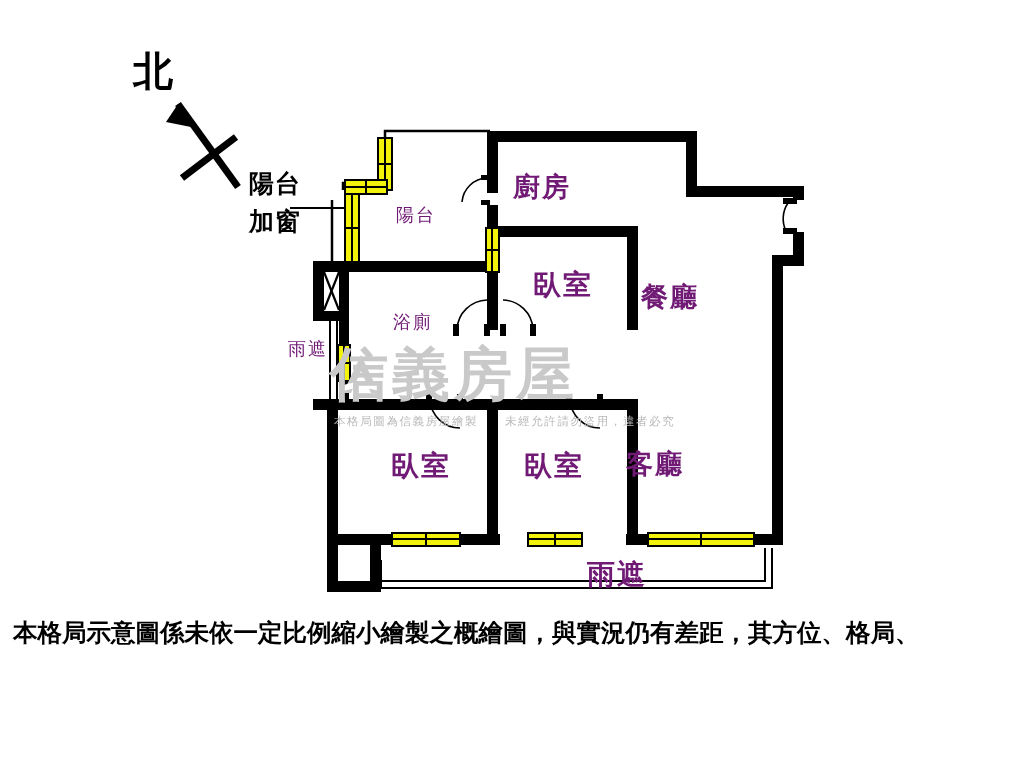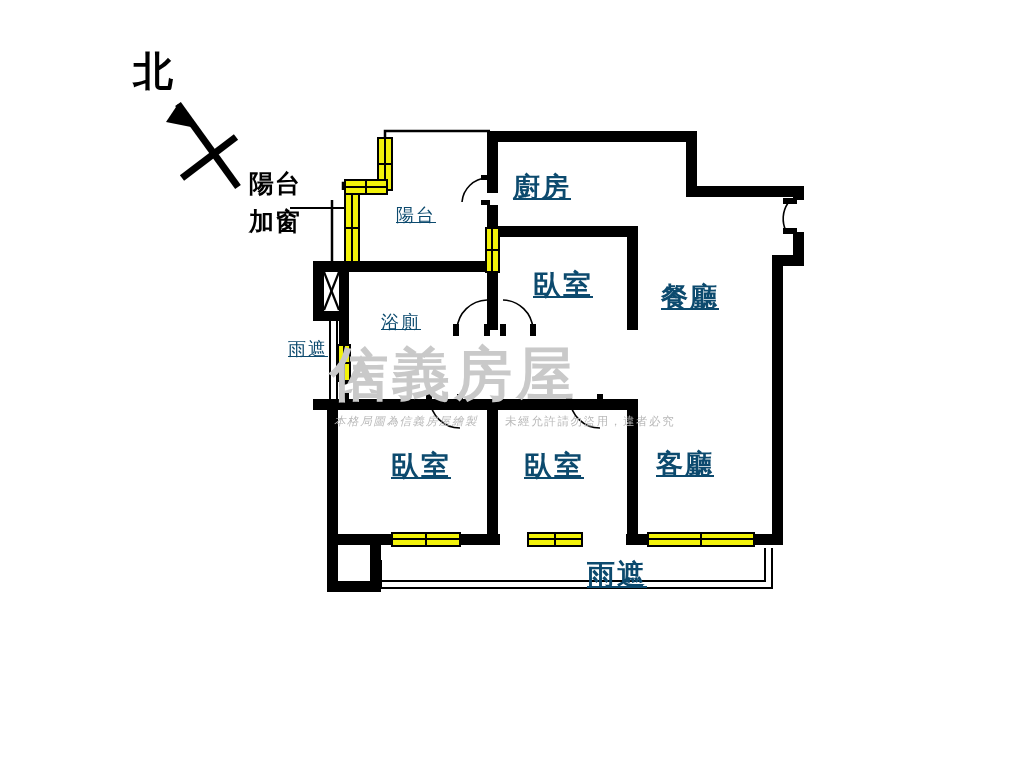--- a/index.html
+++ b/index.html
@@ -56,32 +56,31 @@
   }
   .wm-sub {
     position: absolute;
     top: 414px;
     font-size: 11.5px;
     line-height: 14px;
     color: #b9b9b9;
     letter-spacing: 1.6px;
     white-space: nowrap;
   }
-  .wm-sub-a { left: 334px; font-style: italic; }
+  .wm-sub-a { left: 334px; }
   .wm-sub-b { left: 505px; }
 
   
   .room-label {
     position: absolute;
     font-family: "DejaVu Sans", "Liberation Sans", sans-serif;
     font-weight: 700;
-    color: #0c4a6e;
+    color: #701a75;
     white-space: nowrap;
     letter-spacing: 2px;
-    text-decoration: underline;
   }
   .lbl-big   { font-size: 27px; }
   .lbl-mid   { font-size: 28px; }
   .lbl-small { font-size: 18px; font-weight: 400; }
 
   .north-char {
     position: absolute;
     left: 133px;
     top: 44px;
     font-size: 40px;
@@ -302,25 +301,26 @@
   <div class="wm-sub wm-sub-a">本格局圖為信義房屋繪製</div>
   <div class="wm-sub wm-sub-b">未經允許請勿盜用，違者必究</div>
 </div>
 
 <div class="north-char">北</div>
 
 <div class="anno-text" style="left:249px; top:167px;">陽台</div>
 <div class="anno-text" style="left:249px; top:205px;text-align:right;">加窗</div>
 
 <div class="room-label lbl-big" style="left:513px; top:169px;">廚房</div>
-<div class="room-label lbl-big" style="left:661px; top:279px;">餐廳</div>
+<div class="room-label lbl-big" style="left:641px; top:279px;">餐廳</div>
 <div class="room-label lbl-small" style="left:396px; top:203px;">陽台</div>
 <div class="room-label lbl-mid" style="left:533px; top:266px;">臥室</div>
-<div class="room-label lbl-small" style="left:381px; top:310px;">浴廁</div>
+<div class="room-label lbl-small" style="left:393px; top:310px;">浴廁</div>
 <div class="room-label lbl-mid" style="left:391px; top:447px;">臥室</div>
 <div class="room-label lbl-mid" style="left:524px; top:447px;">臥室</div>
-<div class="room-label lbl-big" style="left:656px; top:446px;">客廳</div>
+<div class="room-label lbl-big" style="left:626px; top:446px;">客廳</div>
 
 <div class="room-label lbl-small" style="left:288px; top:337px;">雨遮</div>
 <div class="room-label lbl-mid" style="left:587px; top:556px;">雨遮</div>
 
 <div class="disclaimer">
+  <div>本格局示意圖係未依一定比例縮小繪製之概繪圖，與實況仍有差距，其方位、格局、</div>
 </div>
 
 </body></html>

